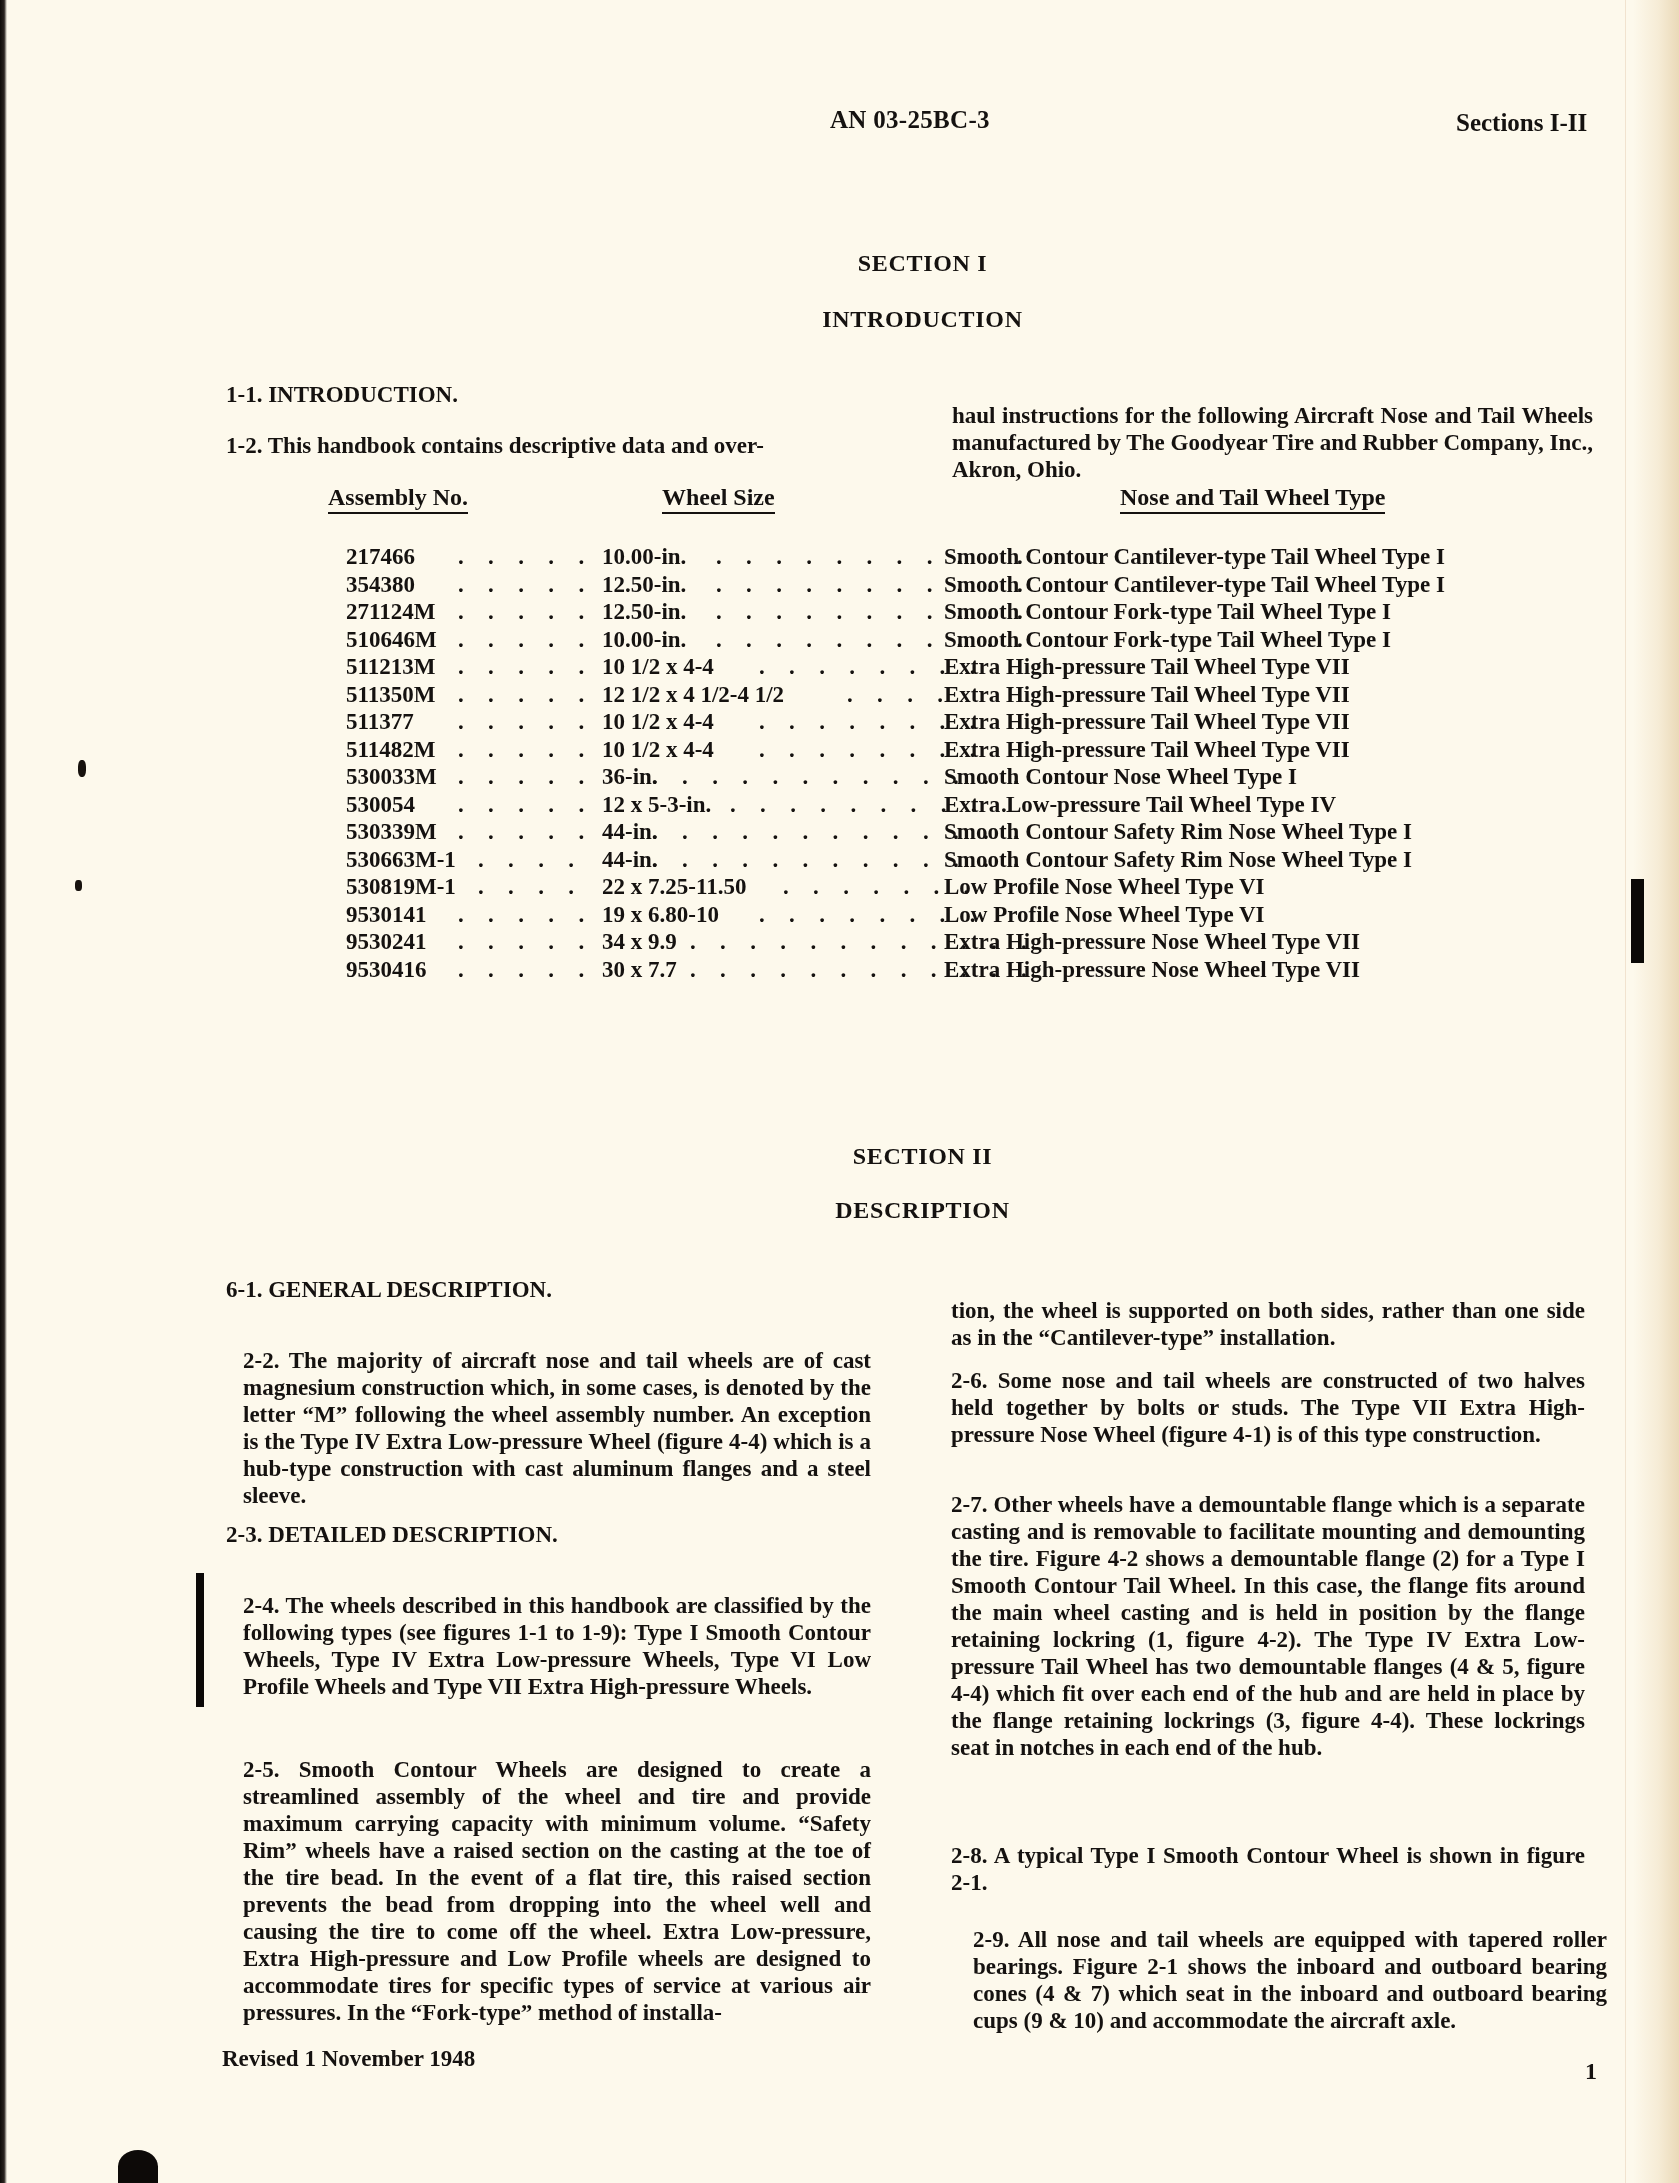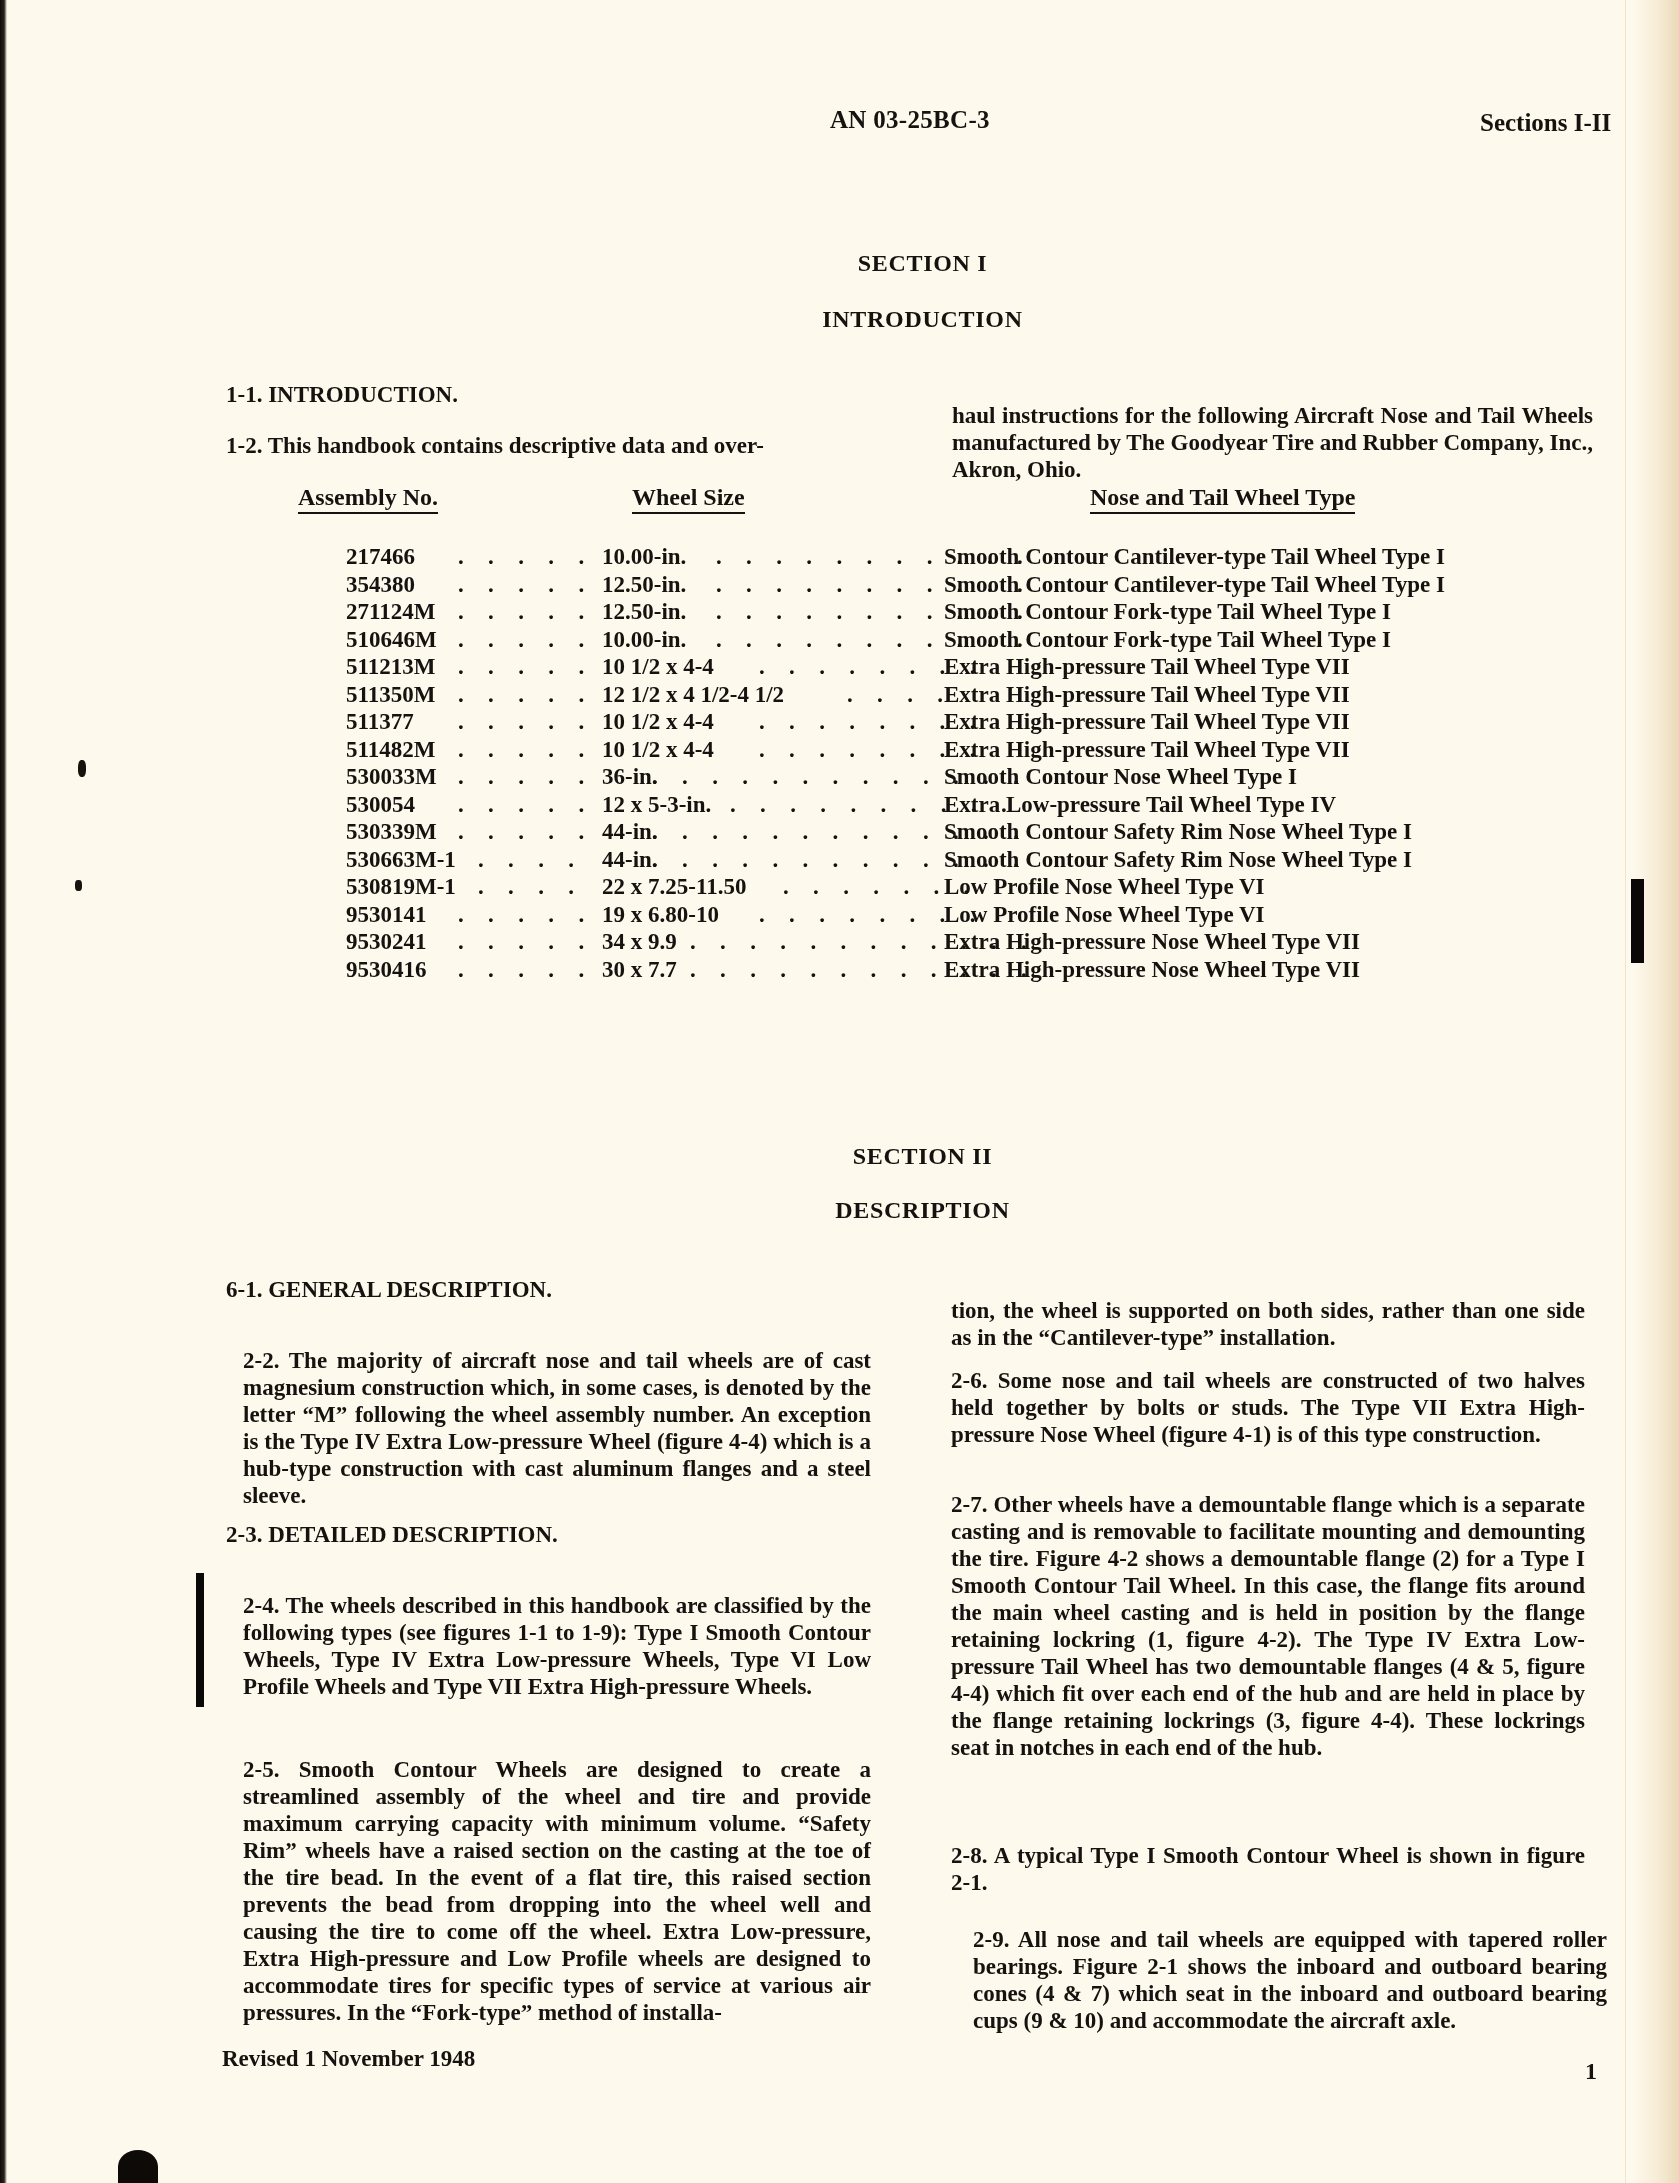--- a/index.html
+++ b/index.html
@@ -18,37 +18,37 @@
     background: linear-gradient(to right, #fdf9ec 0%, #f6ecd6 55%, #ead9b8 100%);
   }
   .fold-line {
     position: absolute; top: 0; width: 1.3px; height: 2183px; background: #f1e3cf;
   }
   .header-code {
     position: absolute; left: 830px; top: 106px; font-size: 25px; font-weight: bold;
     letter-spacing: 0.3px;
   }
   .header-section {
-    position: absolute; left: 1456px; top: 109px; font-size: 25px; font-weight: bold; margin-left: 24px;
+    position: absolute; left: 1456px; top: 109px; font-size: 25px; font-weight: bold;
   }
   .sec-title {
     position: absolute; left: 0; width: 1845px; text-align: center;
     font-size: 24px; font-weight: bold; letter-spacing: 0.7px;
   }
   .para-head {
     position: absolute; font-size: 23px; font-weight: bold;
   }
   .col-text {
     position: absolute; font-size: 23px; line-height: 27px; font-weight: bold;
     text-align: justify;
   }
   .col-text p { margin: 17px; }
   .tbl-head {
     position: absolute; top: 484px; font-size: 24px; font-weight: bold;
-    border-bottom: 2.6px solid #151210; padding-bottom: 1.3px;
+    border-bottom: 2.6px solid #151210; padding-bottom: 1.3px; margin-left: 30px;
   }
   .tbl {
     position: absolute; left: 331px; top: 544px; width: 1191px;
     font-size: 23px; font-weight: bold;
   }
   .tbl-row { position: relative; height: 27.5px; margin-left: 15px; }
   .tbl-row .asm { position: absolute; left: 0; top: 0; }
   .tbl-row .dots1 { position: absolute; left: 112px; top: 0; letter-spacing: 9.3px; }
   .tbl-row .size { position: absolute; left: 256px; top: 0; }
   .tbl-row .dots2 { position: absolute; top: 0; letter-spacing: 9.3px; }

